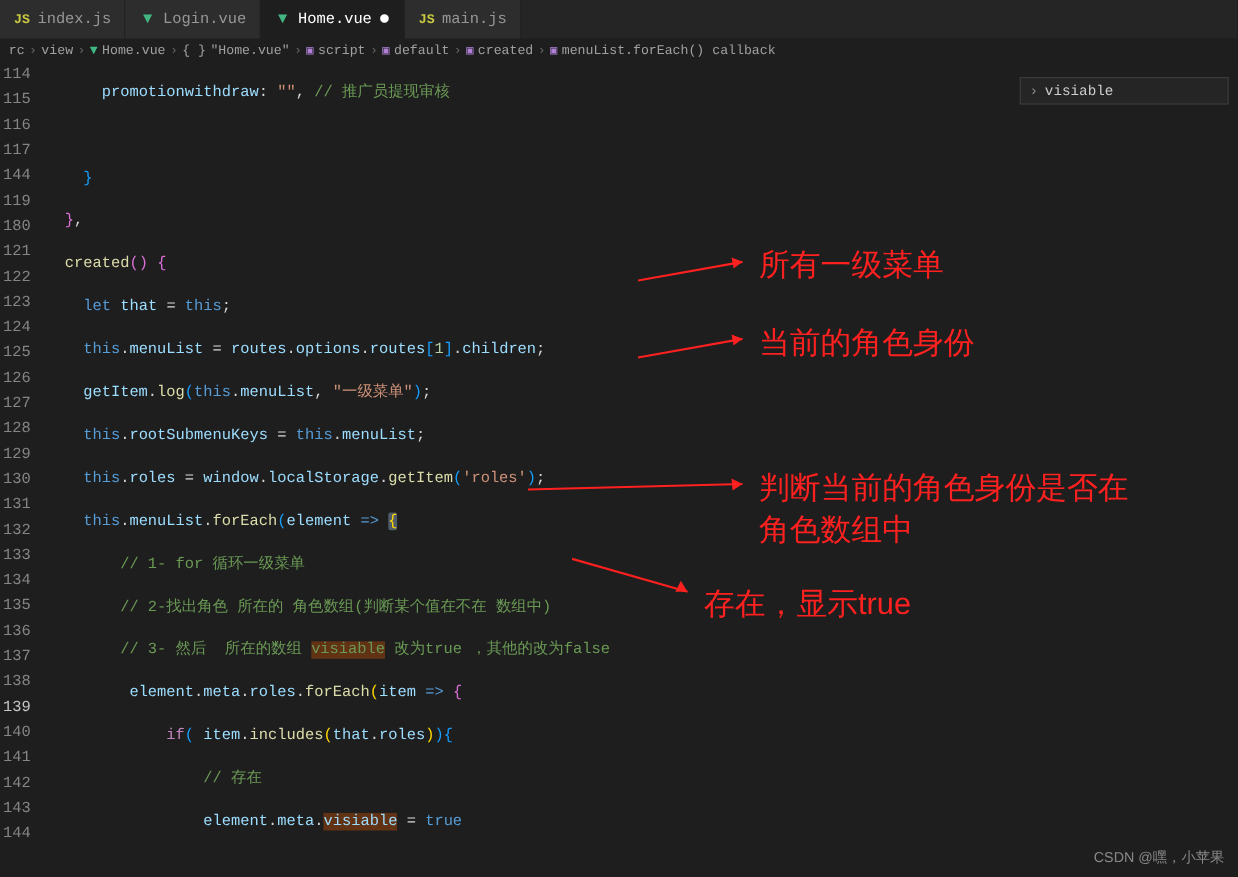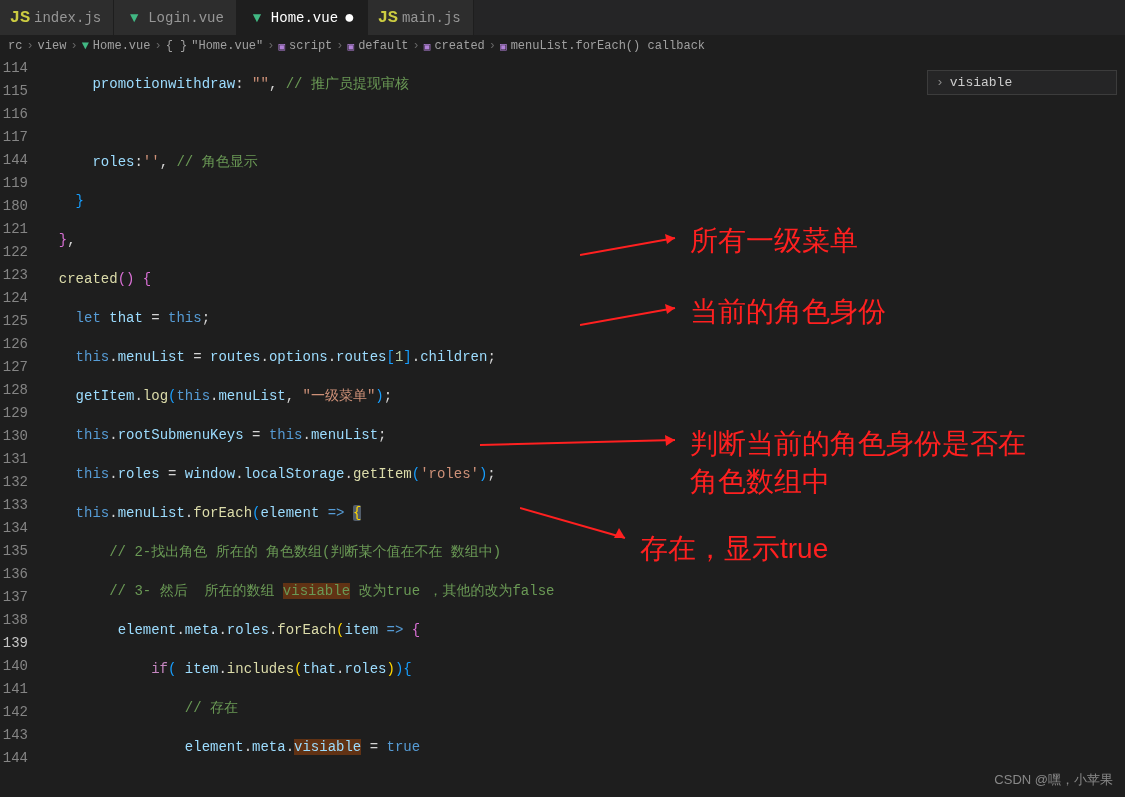--- a/index.html
+++ b/index.html
@@ -26,21 +26,21 @@
   border-right: 1px solid #1e1e1e;
   color: #969696;
   gap: 6px;
   cursor: pointer;
 }
 .tab.active {
   background: #1e1e1e;
   color: #fff;
 }
 .tab-icon { width: 16px; height: 16px; display: inline-flex; align-items: center; justify-content: center; }
-.js-icon { color: #cbcb41; font-weight: bold; font-size: 17px; }
+.js-icon { color: #cbcb41; font-weight: bold; font-size: 12px; }
 .vue-icon { color: #41b883; }
 .dirty-dot { color: #fff; font-size: 18px; line-height: 0; }
 .breadcrumbs {
   display: flex;
   align-items: center;
   padding: 4px 8px;
   background: #1e1e1e;
   font-size: 12px;
   color: #a0a0a0;
   gap: 4px;
@@ -196,30 +196,30 @@
       <div class="line cur">139</div>
       <div class="line">140</div>
       <div class="line">141</div>
       <div class="line">142</div>
       <div class="line">143</div>
       <div class="line">144</div>
   </div>
   <div class="code">
 <div class="line">      <span class="var">promotionwithdraw</span><span class="pn">: </span><span class="str">""</span><span class="pn">,</span> <span class="cmt">// 推广员提现审核</span></div>
 <div class="line"></div>
-<div class="line">      <span class="var">roles</span><span class="pn">:</span><span class="str">''</span><span class="pn">,</span> <span class="cmt">// 角色显示</span></div>
 <div class="line">    <span class="bracket-b">}</span></div>
 <div class="line">  <span class="bracket-p">}</span><span class="pn">,</span></div>
 <div class="line">  <span class="fn">created</span><span class="bracket-p">()</span> <span class="bracket-p">{</span></div>
 <div class="line">    <span class="kw">let</span> <span class="var">that</span> <span class="pn">=</span> <span class="kw">this</span><span class="pn">;</span></div>
 <div class="line">    <span class="kw">this</span><span class="pn">.</span><span class="var">menuList</span> <span class="pn">=</span> <span class="var">routes</span><span class="pn">.</span><span class="var">options</span><span class="pn">.</span><span class="var">routes</span><span class="bracket-b">[</span><span class="num">1</span><span class="bracket-b">]</span><span class="pn">.</span><span class="var">children</span><span class="pn">;</span></div>
 <div class="line">    <span class="var">getItem</span><span class="pn">.</span><span class="fn">log</span><span class="bracket-b">(</span><span class="kw">this</span><span class="pn">.</span><span class="var">menuList</span><span class="pn">, </span><span class="str">"一级菜单"</span><span class="bracket-b">)</span><span class="pn">;</span></div>
 <div class="line">    <span class="kw">this</span><span class="pn">.</span><span class="var">rootSubmenuKeys</span> <span class="pn">=</span> <span class="kw">this</span><span class="pn">.</span><span class="var">menuList</span><span class="pn">;</span></div>
 <div class="line">    <span class="kw">this</span><span class="pn">.</span><span class="var">roles</span> <span class="pn">=</span> <span class="var">window</span><span class="pn">.</span><span class="var">localStorage</span><span class="pn">.</span><span class="fn">getItem</span><span class="bracket-b">(</span><span class="str">'roles'</span><span class="bracket-b">)</span><span class="pn">;</span></div>
 <div class="line">    <span class="kw">this</span><span class="pn">.</span><span class="var">menuList</span><span class="pn">.</span><span class="fn">forEach</span><span class="bracket-b">(</span><span class="var">element</span> <span class="kw">=&gt;</span> <span class="hl bracket-y">{</span></div>
+<div class="line">        <span class="cmt">// 1- for 循环一级菜单</span></div>
 <div class="line">        <span class="cmt">// 2-找出角色 所在的 角色数组(判断某个值在不在 数组中)</span></div>
 <div class="line">        <span class="cmt"><span>// 3- 然后  所在的数组 </span><span class="hl2">visiable</span><span> 改为true ，其他的改为false</span></span></div>
 <div class="line">         <span class="var">element</span><span class="pn">.</span><span class="var">meta</span><span class="pn">.</span><span class="var">roles</span><span class="pn">.</span><span class="fn">forEach</span><span class="bracket-y">(</span><span class="var">item</span> <span class="kw">=&gt;</span> <span class="bracket-p">{</span></div>
 <div class="line">             <span class="kw2">if</span><span class="bracket-b">(</span> <span class="var">item</span><span class="pn">.</span><span class="fn">includes</span><span class="bracket-y">(</span><span class="var">that</span><span class="pn">.</span><span class="var">roles</span><span class="bracket-y">)</span><span class="bracket-b">)</span><span class="bracket-b">{</span></div>
 <div class="line">                 <span class="cmt">// 存在</span></div>
 <div class="line">                 <span class="var">element</span><span class="pn">.</span><span class="var">meta</span><span class="pn">.</span><span class="var hl2">visiable</span> <span class="pn">=</span> <span class="kw">true</span></div>
 
 
 
 

